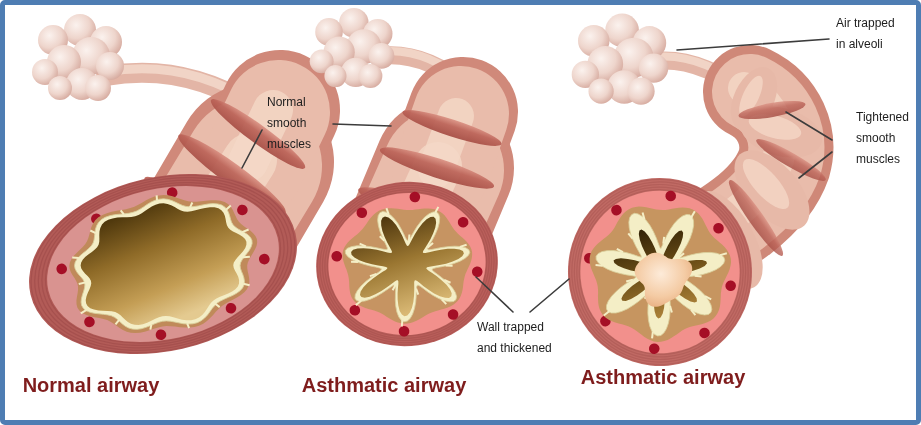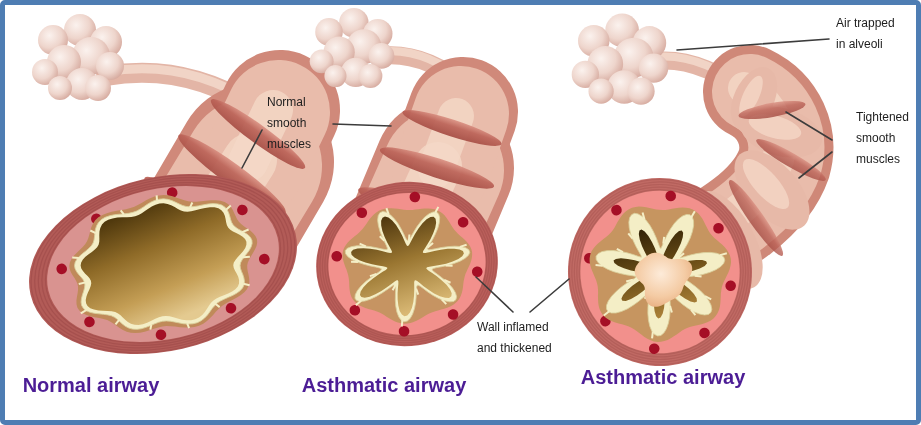--- a/index.html
+++ b/index.html
@@ -3,21 +3,21 @@
 <meta charset="utf-8">
 <style>
   html,body{margin:0;padding:0;background:#ffffff;}
   .frame{position:relative;width:921px;height:425px;background:#fff;overflow:hidden;
          font-family:"Liberation Sans",sans-serif;}
   .border-overlay{position:absolute;left:0;top:0;right:0;bottom:0;border:5px solid #4e7db3;
          border-radius:5px;pointer-events:none;z-index:20;}
   svg.art{position:absolute;left:0;top:0;z-index:1;}
   .callout{position:absolute;color:#1d1d1d;font-size:12px;line-height:21px;z-index:5;}
   .callout span{display:block;white-space:nowrap;}
-  .caption{position:absolute;color:#4c1d95;font-size:20px;line-height:21px;font-weight:600;
+  .caption{position:absolute;color:#7f1d1d;font-size:20px;line-height:21px;font-weight:600;
          transform:translateX(-50%);text-align:center;z-index:5;}
   .caption span{display:block;white-space:nowrap;}
 </style>
 </head>
 <body>
 
 <div class="frame">
 
   <svg class="art" id="art" width="921" height="425" viewBox="0 0 921 425">
     <defs>
@@ -264,21 +264,21 @@
   <div class="callout" style="left:836px;top:13px;">
     <span>Air trapped</span>
     <span>in alveoli</span>
   </div>
   <div class="callout" style="left:836px;top:107px;margin-left:20px;">
     <span>Tightened</span>
     <span>smooth</span>
     <span>muscles</span>
   </div>
   <div class="callout" style="left:477px;top:317px;">
-    <span>Wall inflamed</span>
+    <span>Wall trapped</span>
     <span>and thickened</span>
   </div>
 
   <div class="caption" style="left:91px;top:375px;">Normal airway</div>
   <div class="caption" style="left:384px;top:375px;">Asthmatic airway</div>
   <div class="caption" style="left:663px;top:367px;">
     <span>Asthmatic airway</span>
   </div>
 
   <div class="border-overlay" style="border-color: rgb(78, 125, 179);"></div>

